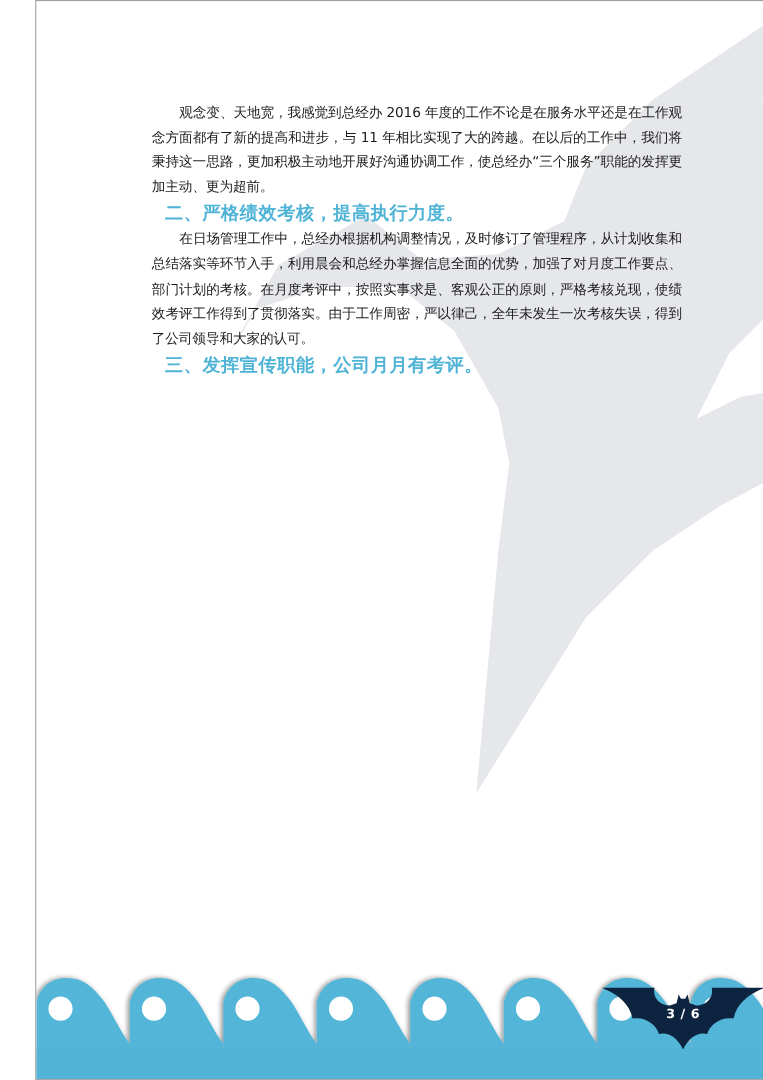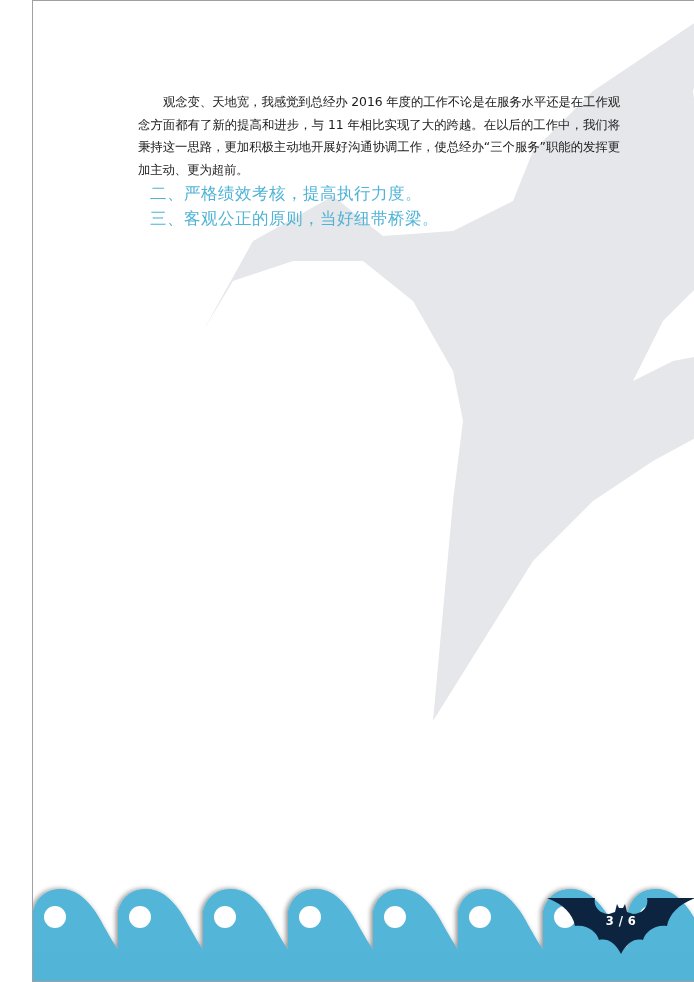--- a/index.html
+++ b/index.html
@@ -10,21 +10,21 @@
   }
   .watermark { position:absolute; left:0; top:0; width:694px; height:720px; z-index:0; }
   .content {
     position:absolute; left:105px; top:90px; width:482px; z-index:2;
     font-family:"DejaVu Sans", "Liberation Sans", sans-serif;
     color:#1a1a1a; font-size:12.4px; line-height:22.6px;
   }
   .content p { margin:0; text-indent:25px; text-align:justify; letter-spacing:-0.1px; }
   .content p.noindent { text-indent:0; }
   .heading {
-    margin:0; padding-left:12px; color:#4fb3d6; font-weight:normal;
+    margin:0; padding-left:12px; color:#4fb3d6; font-weight:bold;
     font-size:16.5px; line-height:25px; letter-spacing:0.5px;
   }
   .waves { position:absolute; left:0; bottom:0; width:694px; height:110px; z-index:1; }
   .page-badge {
     position:absolute; left:514px; top:895px; width:148px; height:58px; z-index:3;
   }
   .page-num {
     position:absolute; left:0; top:18px; width:148px; text-align:center;
     font-family:"DejaVu Sans", sans-serif; font-weight:bold; color:#ffffff;
     font-size:11.5px; letter-spacing:0.5px;
@@ -36,22 +36,23 @@
 <div class="page">
 
   <svg class="watermark" viewBox="0 0 694 720" preserveAspectRatio="none">
     <path fill="#e6e7ea" d="M694,0 L560,90 L500,150 L480,200 L420,230 L350,235 L300,195 L220,240 L170,330 L200,280 L260,260 L330,260 L380,300 L420,370 L430,420 L420,500 L400,720 L500,560 L560,500 L620,460 L694,420 L694,350 L640,360 L600,380 L630,320 L660,290 L694,270 L694,160 L665,130 L660,90 L672,50 L694,20 Z"></path>
   </svg>
 
   <div class="content">
     <p class="noindent" style="text-indent:25px">观念变、天地宽，我感觉到总经办 2016 年度的工作不论是在服务水平还是在工作观念方面都有了新的提高和进步，与 11 年相比实现了大的跨越。在以后的工作中，我们将秉持这一思路，更加积极主动地开展好沟通协调工作，使总经办“三个服务”职能的发挥更加主动、更为超前。</p>
 
     <h2 class="heading">二、严格绩效考核，提高执行力度。</h2>
+    <p>在日场管理工作中，总经办根据机构调整情况，及时修订了管理程序，从计划收集和总结落实等环节入手，利用晨会和总经办掌握信息全面的优势，加强了对月度工作要点、部门计划的考核。在月度考评中，按照实事求是、客观公正的原则，严格考核兑现，使绩效考评工作得到了贯彻落实。由于工作周密，严以律己，全年未发生一次考核失误，得到了公司领导和大家的认可。</p>
 
-    <h2 class="heading">三、客观公正的原则，当好纽带桥梁。</h2>
+    <h2 class="heading">三、发挥宣传职能，公司月月有考评。</h2>
   </div>
 
   <svg class="waves" viewBox="0 0 694 110" preserveAspectRatio="none">
     <defs>
       <filter id="wshadow" x="-10%" y="-20%" width="120%" height="140%">
         <feGaussianBlur in="SourceAlpha" stdDeviation="2.5"></feGaussianBlur>
         <feOffset dx="-2" dy="0" result="b"></feOffset>
         <feComponentTransfer>
             <feFuncA type="linear" slope="0.45"></feFuncA>
           </feComponentTransfer>

